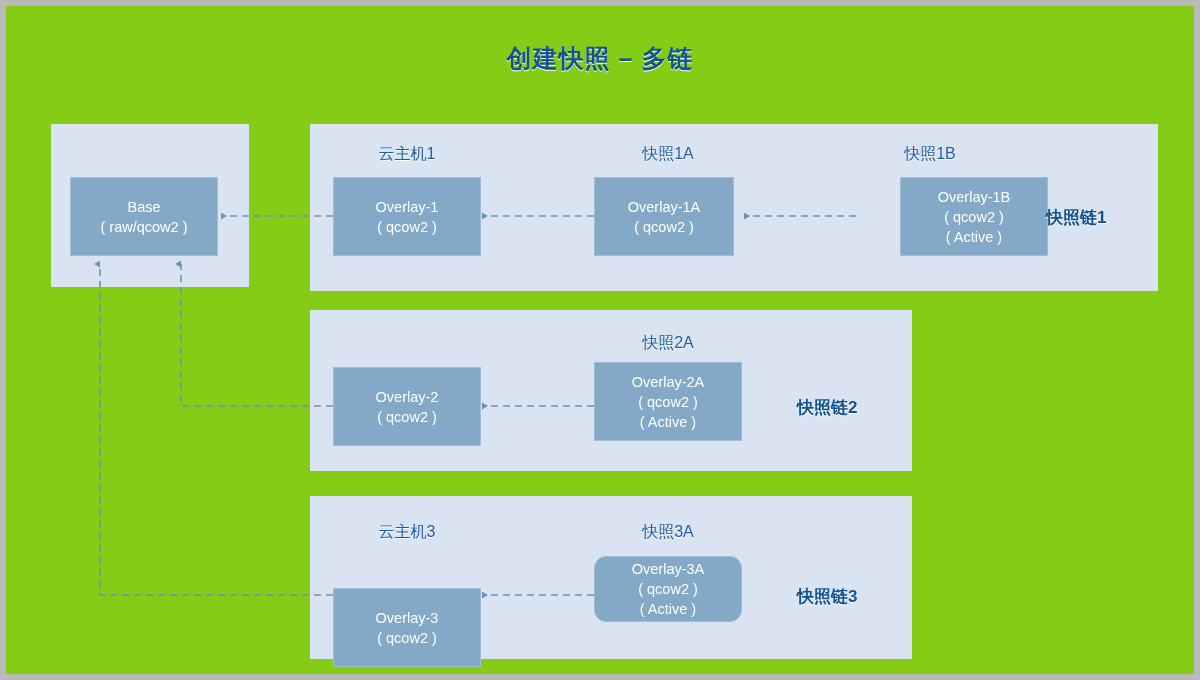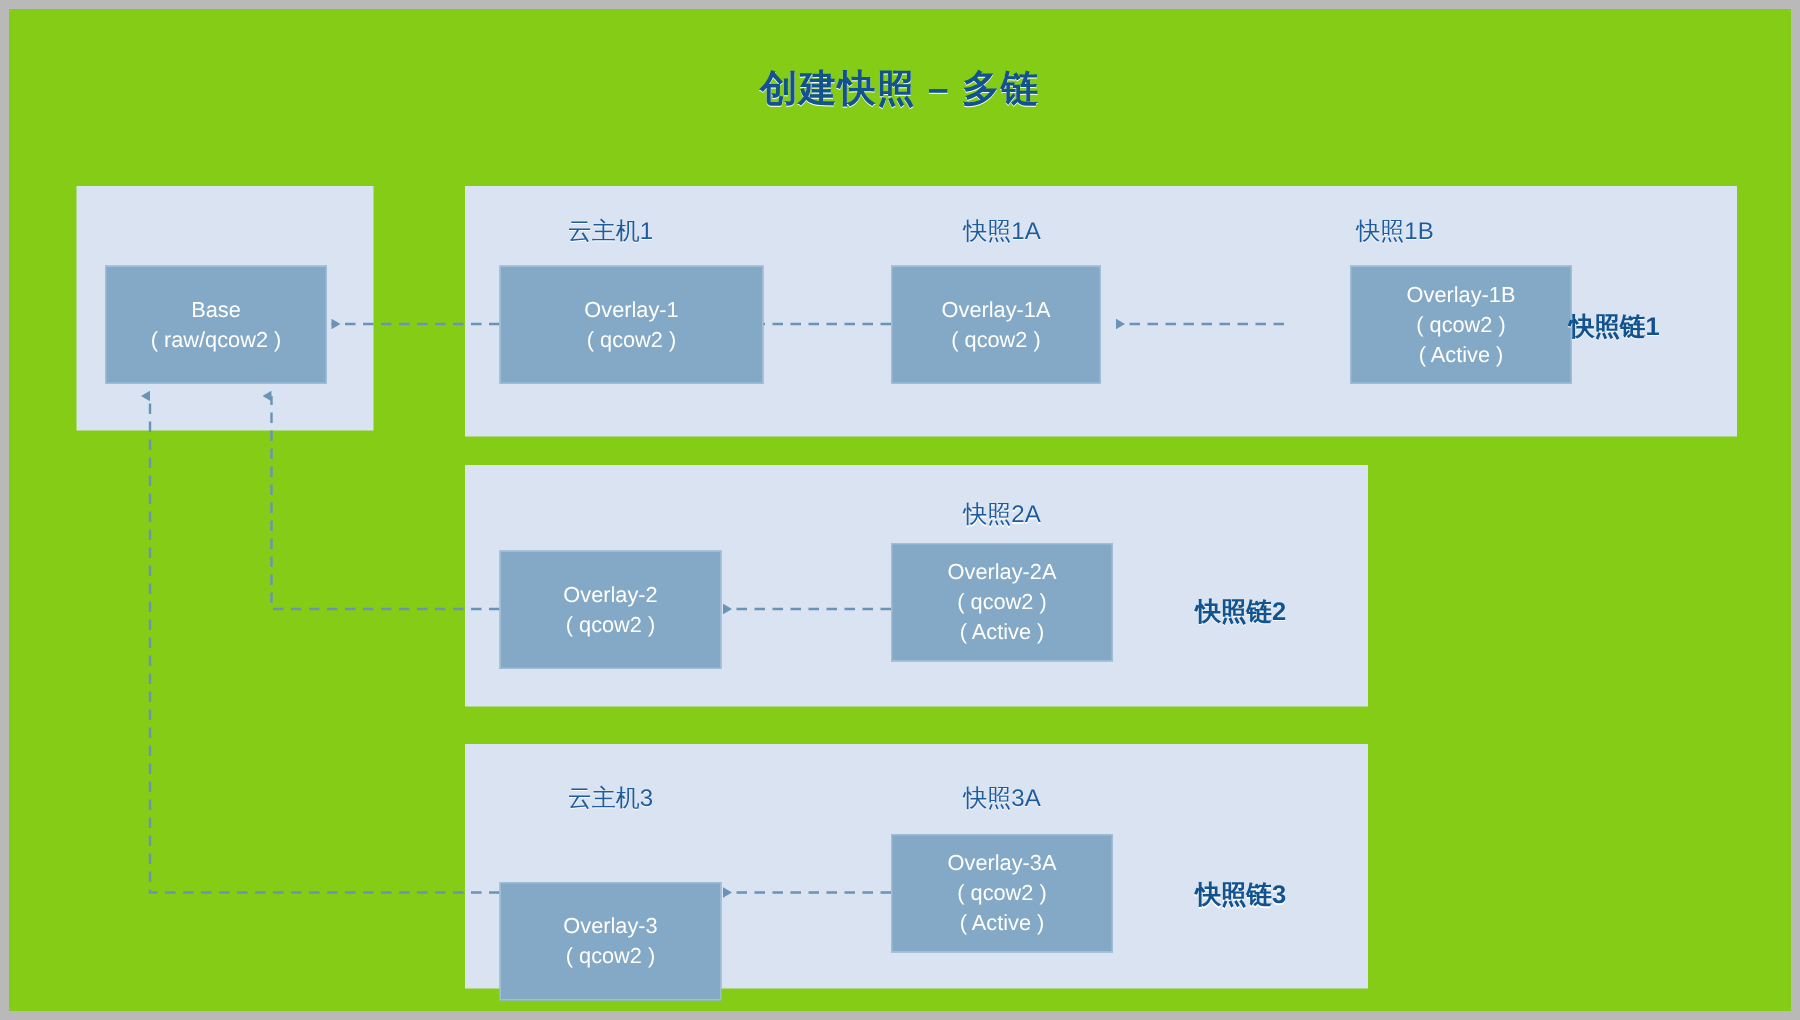--- a/index.html
+++ b/index.html
@@ -136,21 +136,21 @@
 
       <line x1="588" y1="589" x2="476" y2="589" stroke="#6b93b5" stroke-width="1.6" stroke-dasharray="7 5" marker-end="url(#arrL)"></line>
     </svg>
 
     <div class="node" style="left:64px; top:171px; width:148px; height:79px;">
       <span class="ln">Base</span>
       <span class="ln">( raw/qcow2 )</span>
     </div>
 
     <div class="caption" style="left:327px; top:138px; width:148px;">云主机1</div>
-    <div class="node" style="left:327px; top:171px; width:176px; height:79px;">
+    <div class="node" style="left:327px; top:171px; width:148px; height:79px;">
       <span class="ln">Overlay-1</span>
       <span class="ln">( qcow2 )</span>
     </div>
 
     <div class="caption" style="left:588px; top:138px; width:148px;">快照1A</div>
     <div class="node" style="left:588px; top:171px; width:140px; height:79px;">
       <span class="ln">Overlay-1A</span>
       <span class="ln">( qcow2 )</span>
     </div>
 
@@ -178,21 +178,21 @@
 
     <div class="chain-label" style="left:791px; top:390px;">快照链2</div>
 
     <div class="caption" style="left:327px; top:516px; width:148px;">云主机3</div>
     <div class="node" style="left:327px; top:582px; width:148px; height:79px;">
       <span class="ln">Overlay-3</span>
       <span class="ln">( qcow2 )</span>
     </div>
 
     <div class="caption" style="left:588px; top:516px; width:148px;">快照3A</div>
-    <div class="node" style="left:588px; top:550px; width:148px; height:79px;">
+    <div class="node" style="left:588px; top:550px; width:148px; height:66px;border-radius:12px;">
       <span class="ln">Overlay-3A</span>
       <span class="ln">( qcow2 )</span>
       <span class="ln">( Active )</span>
     </div>
 
     <div class="chain-label" style="left:791px; top:579px;">快照链3</div>
 
   </div>
 </div>
 

